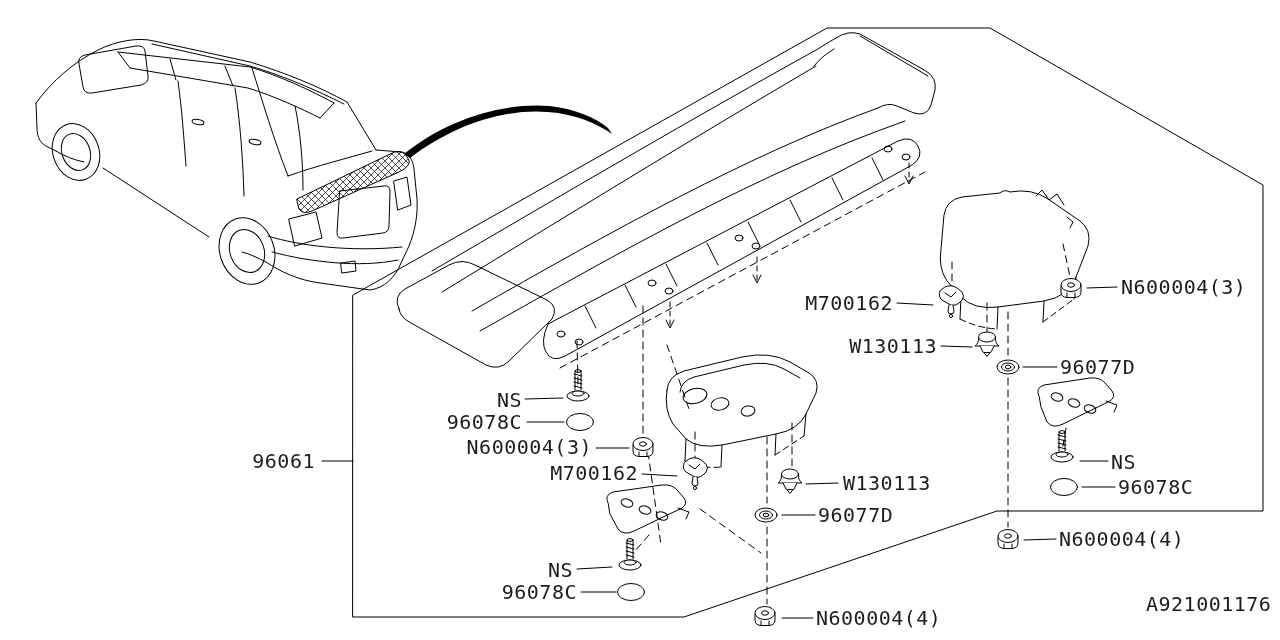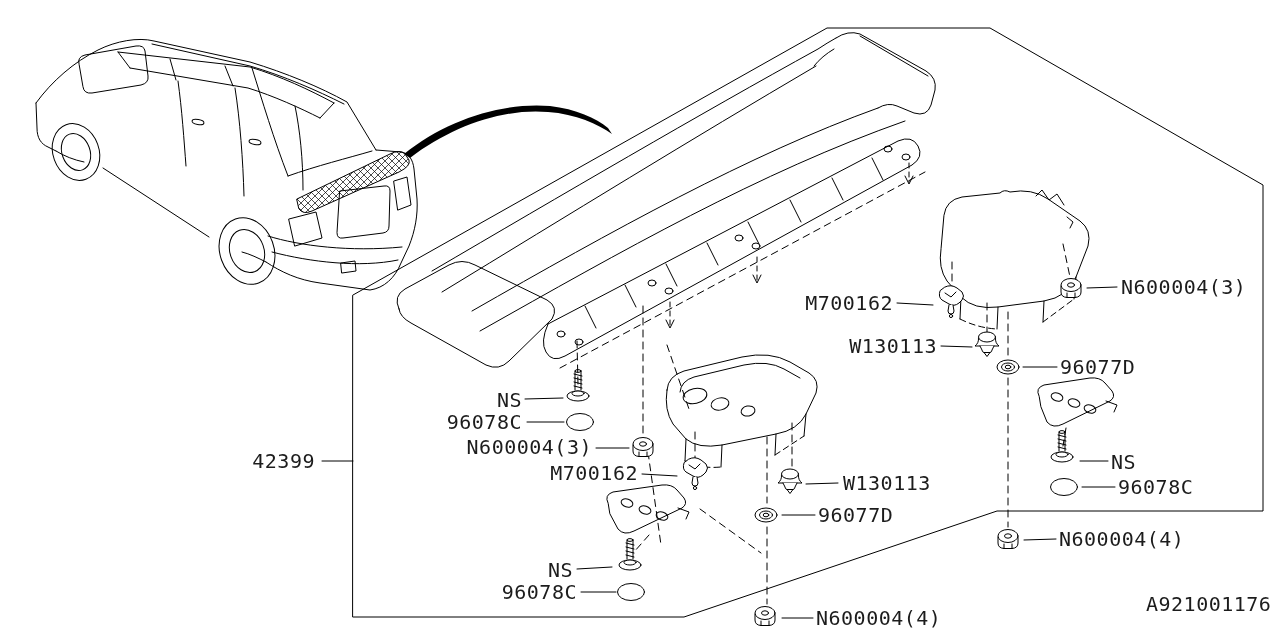--- a/index.html
+++ b/index.html
@@ -210,21 +210,21 @@
 </svg>
 
 <div class="lbl r" style="right:758px;top:390px">NS</div>
 <div class="lbl r" style="right:758px;top:412px">96078C</div>
 <div class="lbl r" style="right:688px;top:437px">N600004(3)</div>
 <div class="lbl r" style="right:642px;top:463px">M700162</div>
 <div class="lbl r" style="right:707px;top:560px">NS</div>
 <div class="lbl r" style="right:703px;top:582px">96078C</div>
 <div class="lbl r" style="right:387px;top:293px">M700162</div>
 <div class="lbl r" style="right:343px;top:336px">W130113</div>
-<div class="lbl r" style="right:965px;top:451px">42399</div>
+<div class="lbl r" style="right:965px;top:451px">96061</div>
 <div class="lbl" style="left:843px;top:473px">W130113</div>
 <div class="lbl" style="left:818px;top:505px">96077D</div>
 <div class="lbl" style="left:816px;top:608px">N600004(4)</div>
 <div class="lbl" style="left:1121px;top:277px">N600004(3)</div>
 <div class="lbl" style="left:1060px;top:357px">96077D</div>
 <div class="lbl" style="left:1111px;top:452px">NS</div>
 <div class="lbl" style="left:1118px;top:477px">96078C</div>
 <div class="lbl" style="left:1059px;top:529px">N600004(4)</div>
 <div class="lbl" style="left:1146px;top:594px">A921001176</div>
 

